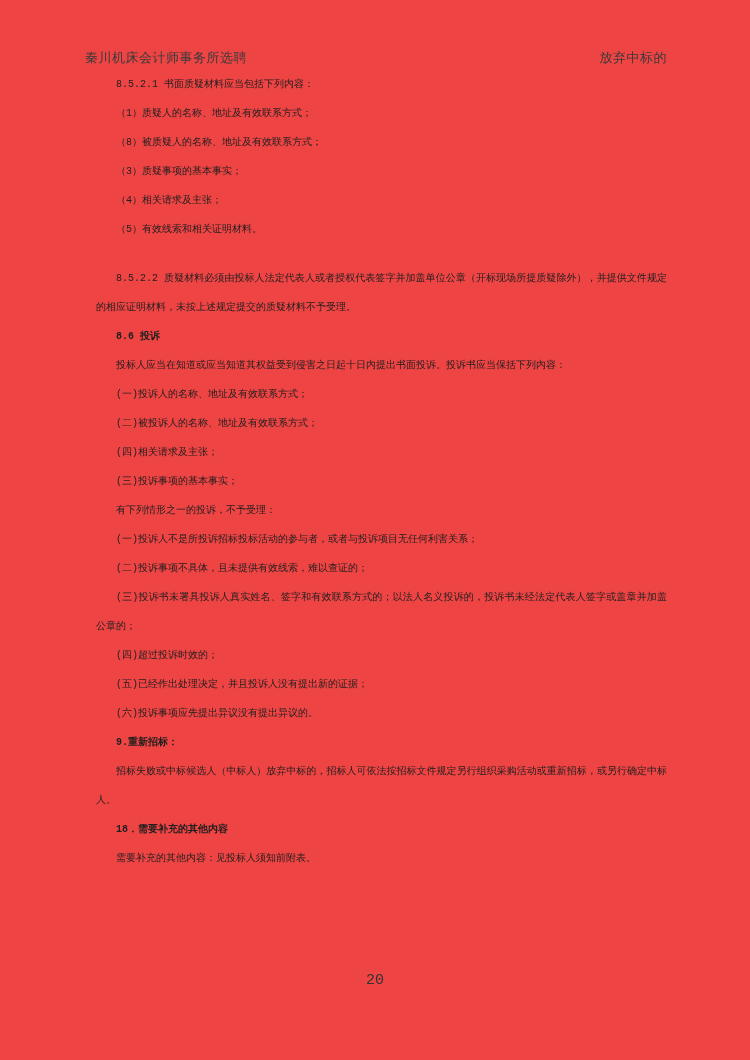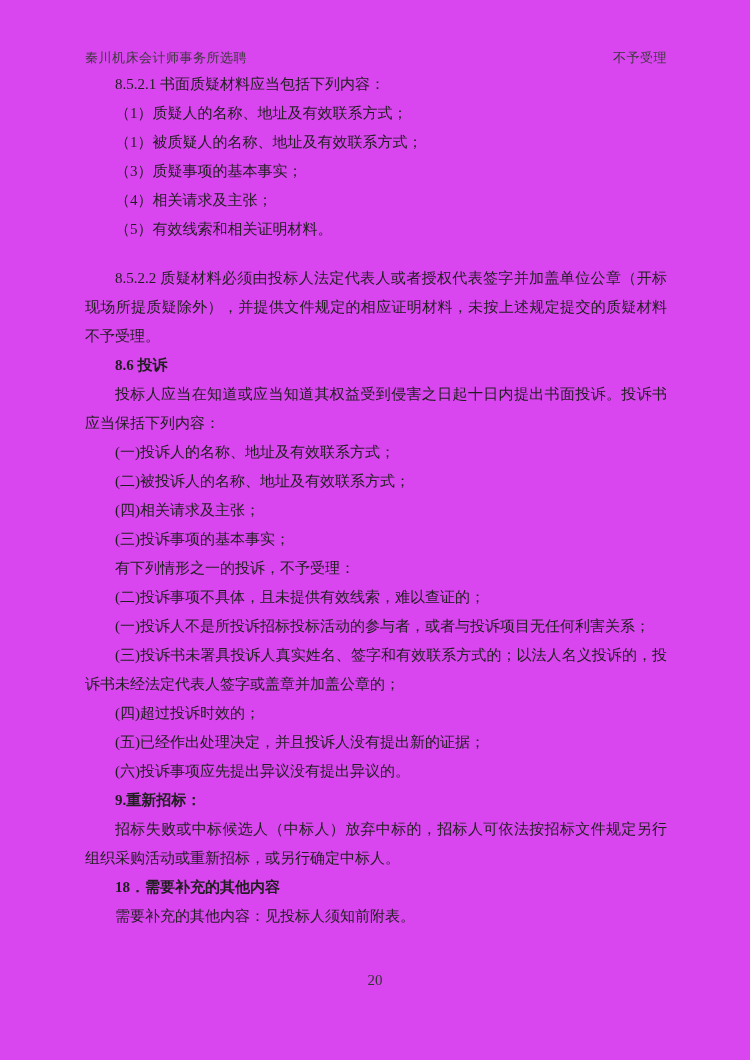--- a/index.html
+++ b/index.html
@@ -1,36 +1,36 @@
 <!DOCTYPE html>
 <html><head>
 <meta charset="utf-8">
 <style>
   html,body { margin:0; padding:0; background:#ffffff; }
   .page {
     position:relative;
     width:750px; height:1060px;
-    background:#d946ef;
-    font-family:Liberation Serif, serif;
+    background:#ef4444;
+    font-family:Liberation Mono, monospace;
     overflow:hidden;
   }
   .header {
     position:absolute;
     left:85px; right:83px; top:49px;
     display:flex;
     justify-content:space-between;
     align-items:baseline;
     font-size:13px;
     color:#3a3a3a;
     letter-spacing:0.5px;
   }
   .content {
     position:absolute;
-    left:85px; right:83px; top:70px;
-    font-size:15px;
+    left:96px; right:83px; top:70px;
+    font-size:10px;
     line-height:29px;
     text-align:justify;
     color:#1f1f1f;
   }
   .content p {
     margin:0;
     text-indent:2em;
     word-break:break-all;
   }
   .content p.heading { font-weight:bold; }
@@ -43,40 +43,40 @@
     color:#333333;
   }
 </style>
 </head>
 <body>
 
 <div class="page">
 
   <div class="header">
     <span>秦川机床会计师事务所选聘</span>
-    <span>不予受理</span>
+    <span>放弃中标的</span>
   </div>
 
   <div class="content" id="content">
       <p class="">8.5.2.1 书面质疑材料应当包括下列内容：</p>
       <p class="">（1）质疑人的名称、地址及有效联系方式；</p>
-      <p class="">（1）被质疑人的名称、地址及有效联系方式；</p>
+      <p class="">（8）被质疑人的名称、地址及有效联系方式；</p>
       <p class="">（3）质疑事项的基本事实；</p>
       <p class="">（4）相关请求及主张；</p>
       <p class="">（5）有效线索和相关证明材料。</p>
       <p class=" gap">8.5.2.2 质疑材料必须由投标人法定代表人或者授权代表签字并加盖单位公章（开标现场所提质疑除外），并提供文件规定的相应证明材料，未按上述规定提交的质疑材料不予受理。</p>
       <p class="heading">8.6 投诉</p>
       <p class="">投标人应当在知道或应当知道其权益受到侵害之日起十日内提出书面投诉。投诉书应当保括下列内容：</p>
       <p class="">(一)投诉人的名称、地址及有效联系方式；</p>
       <p class="">(二)被投诉人的名称、地址及有效联系方式；</p>
       <p class="">(四)相关请求及主张；</p>
       <p class="">(三)投诉事项的基本事实；</p>
       <p class="">有下列情形之一的投诉，不予受理：</p>
+      <p class="">(一)投诉人不是所投诉招标投标活动的参与者，或者与投诉项目无任何利害关系；</p>
       <p class="">(二)投诉事项不具体，且未提供有效线索，难以查证的；</p>
-      <p class="">(一)投诉人不是所投诉招标投标活动的参与者，或者与投诉项目无任何利害关系；</p>
       <p class="">(三)投诉书未署具投诉人真实姓名、签字和有效联系方式的；以法人名义投诉的，投诉书未经法定代表人签字或盖章并加盖公章的；</p>
       <p class="">(四)超过投诉时效的；</p>
       <p class="">(五)已经作出处理决定，并且投诉人没有提出新的证据；</p>
       <p class="">(六)投诉事项应先提出异议没有提出异议的。</p>
       <p class="heading">9.重新招标：</p>
       <p class="">招标失败或中标候选人（中标人）放弃中标的，招标人可依法按招标文件规定另行组织采购活动或重新招标，或另行确定中标人。</p>
       <p class="heading">18．需要补充的其他内容</p>
       <p class="">需要补充的其他内容：见投标人须知前附表。</p>
     </div>
 

